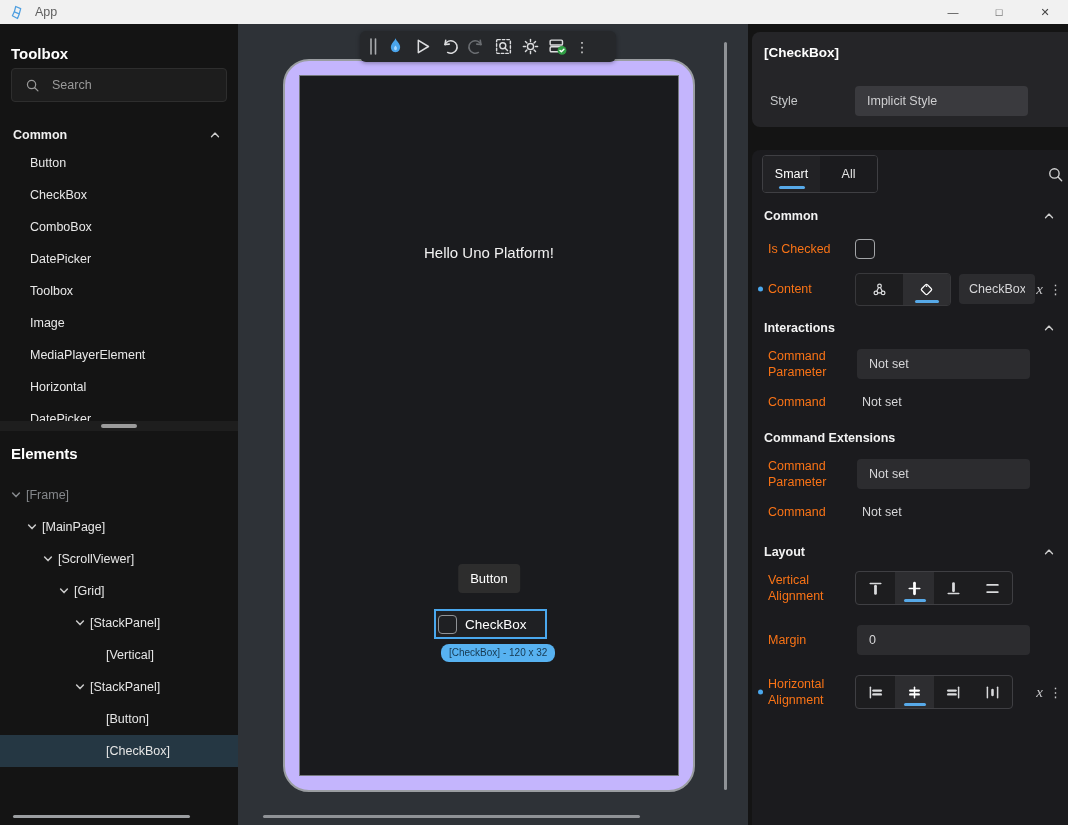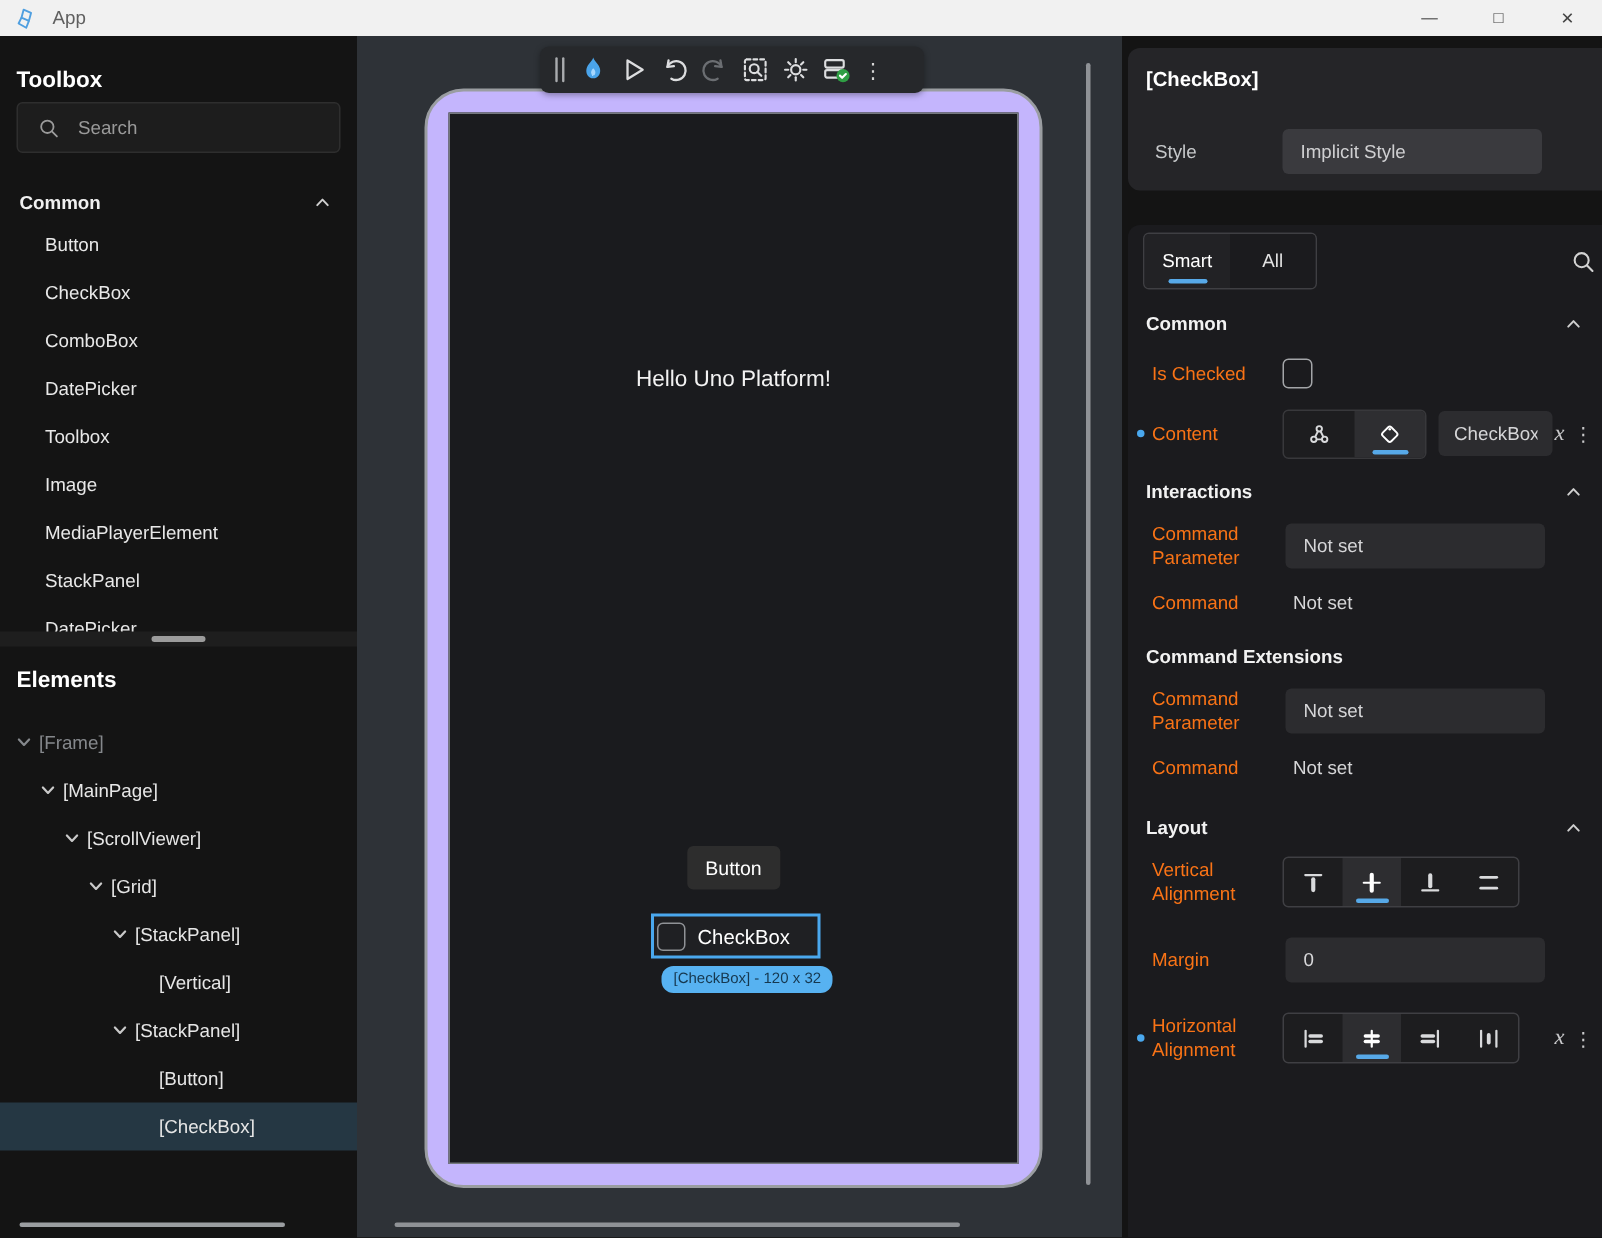--- a/index.html
+++ b/index.html
@@ -202,21 +202,21 @@
     </div>
 
     <div class="tb-items">
       <div class="tb-item">Button</div>
       <div class="tb-item">CheckBox</div>
       <div class="tb-item">ComboBox</div>
       <div class="tb-item">DatePicker</div>
       <div class="tb-item">Toolbox</div>
       <div class="tb-item">Image</div>
       <div class="tb-item">MediaPlayerElement</div>
-      <div class="tb-item">StackPanel</div>
+      <div class="tb-item">Horizontal</div>
       <div class="tb-item">DatePicker</div>
     </div>
 
     <div class="panel-splitter">
       <div class="handle"></div>
     </div>
 
     <div class="panel-h1 elements-title">Elements</div>
 
     <div class="tree">

